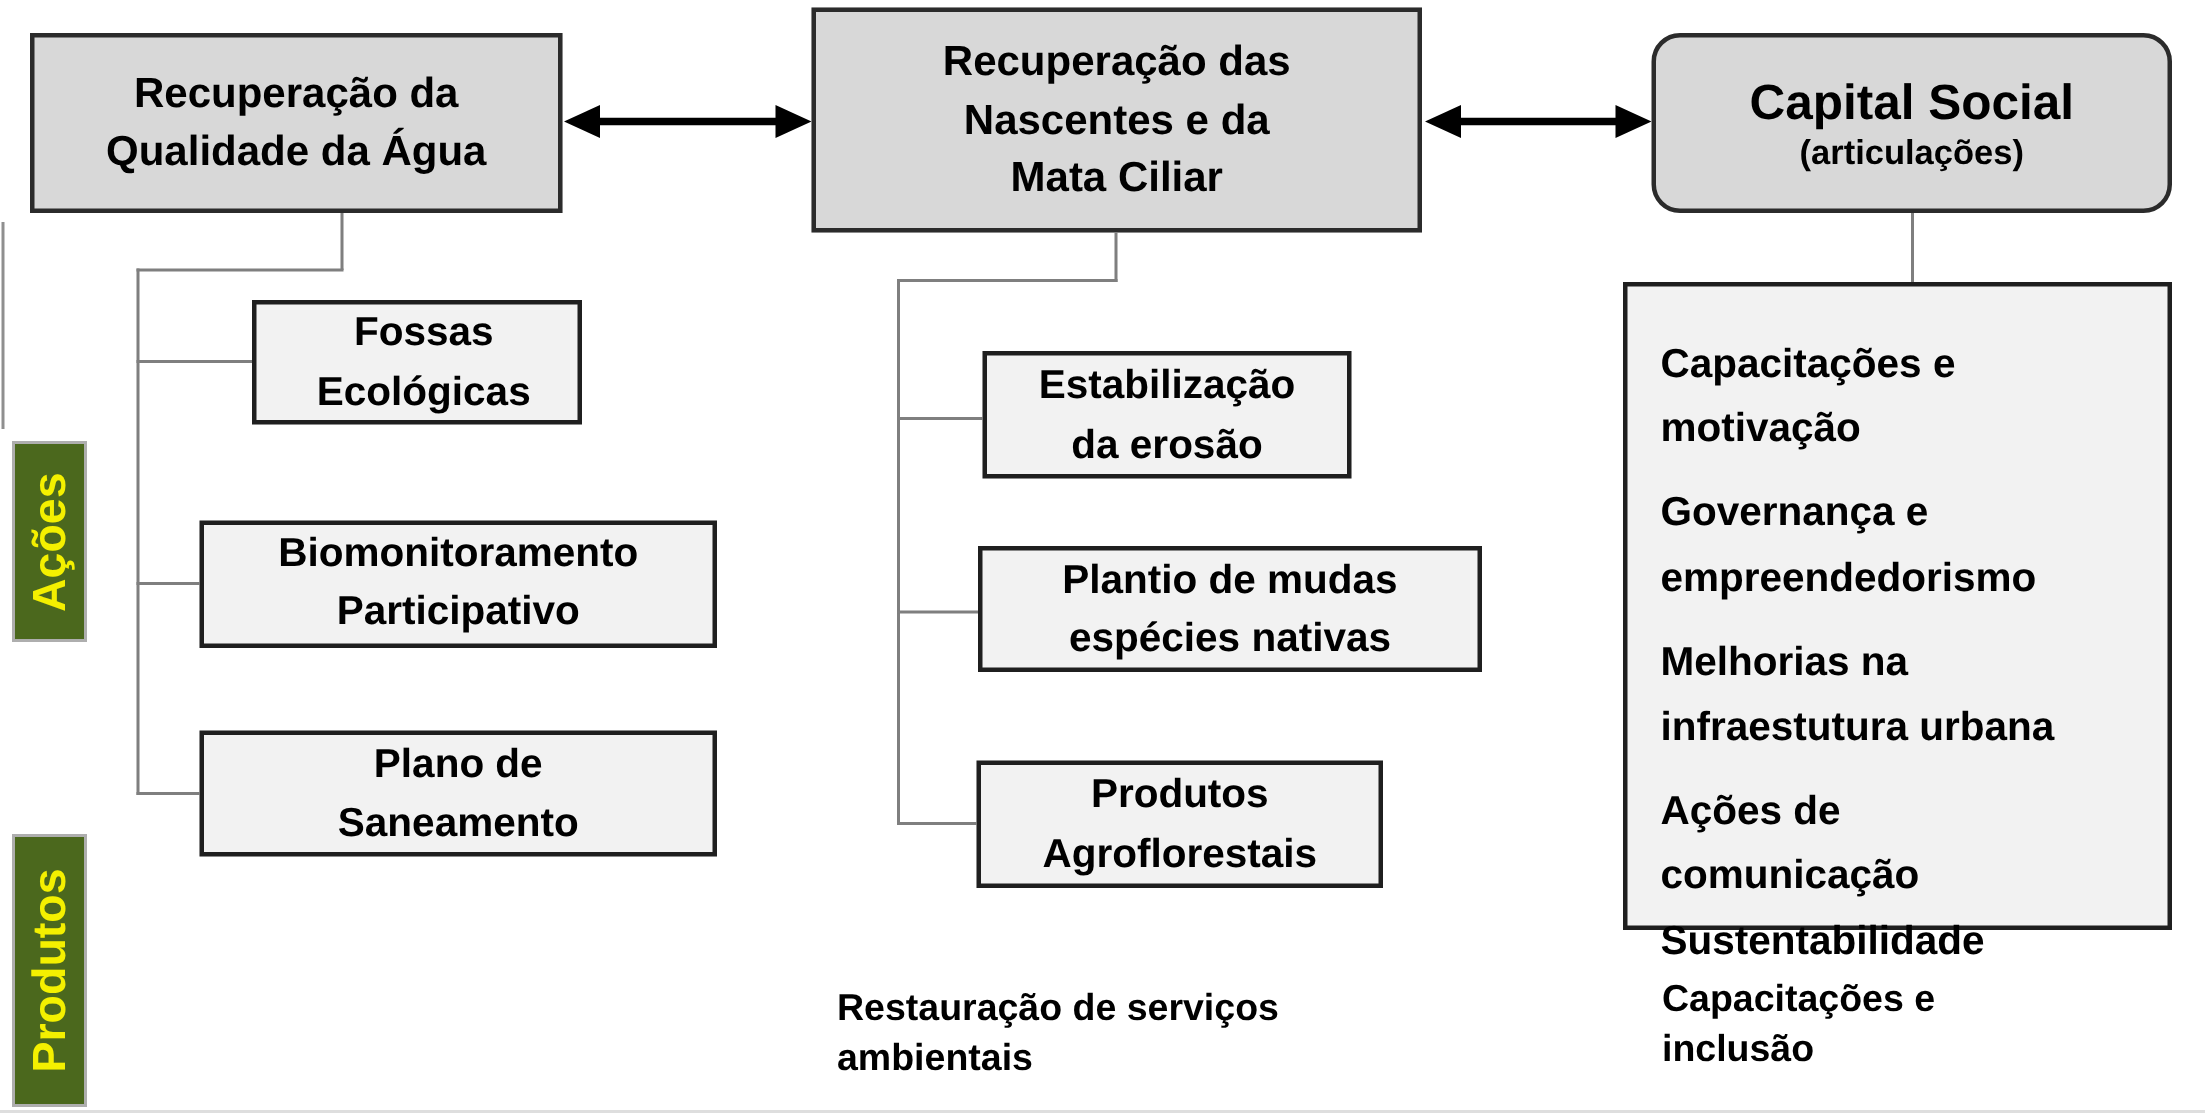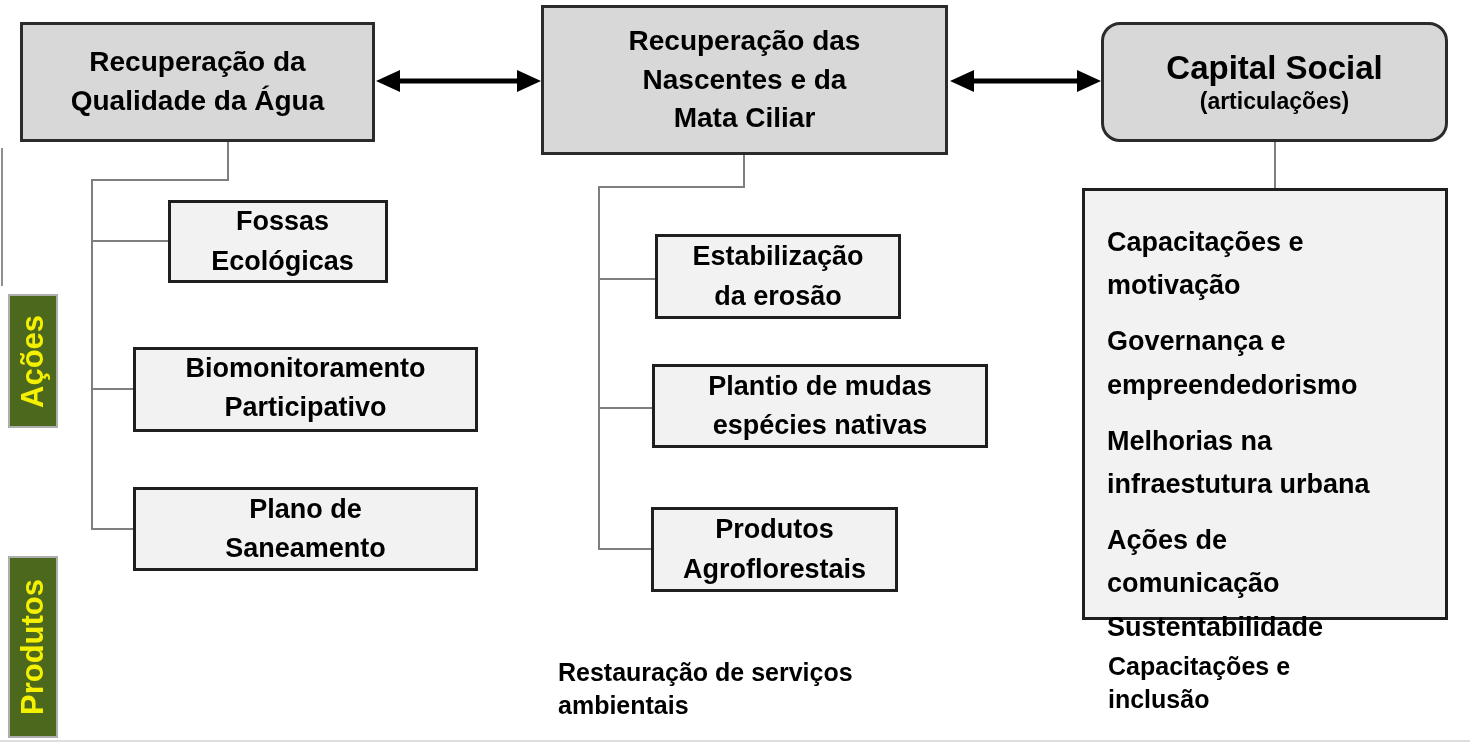--- a/index.html
+++ b/index.html
@@ -148,21 +148,21 @@
   <div class="sub-box" style="left:133px; top:487px; width:345px; height:84px;">
     <span style="max-width:230px;">Plano de Saneamento</span>
   </div>
 
   <div class="sub-box" style="left:655px; top:234px; width:246px; height:85px;justify-content:center;">
     <span style="max-width:200px;">Estabilização da erosão</span>
   </div>
   <div class="sub-box" style="left:652px; top:364px; width:336px; height:84px;">
     <span style="max-width:280px;">Plantio de mudas espécies nativas</span>
   </div>
-  <div class="sub-box" style="left:651px; top:507px; width:247px; height:85px;">
+  <div class="sub-box" style="left:651px; top:507px; width:271px; height:85px;">
     <span style="max-width:220px;">Produtos Agroflorestais</span>
   </div>
 
   <div class="cap-box">
     <div class="item">Capacitações e motivação</div>
     <div class="item">Governança e empreendedorismo</div>
     <div class="item">Melhorias na infraestutura urbana</div>
     <div class="item">Ações de comunicação</div>
     <div class="item">Sustentabilidade</div>
   </div>

